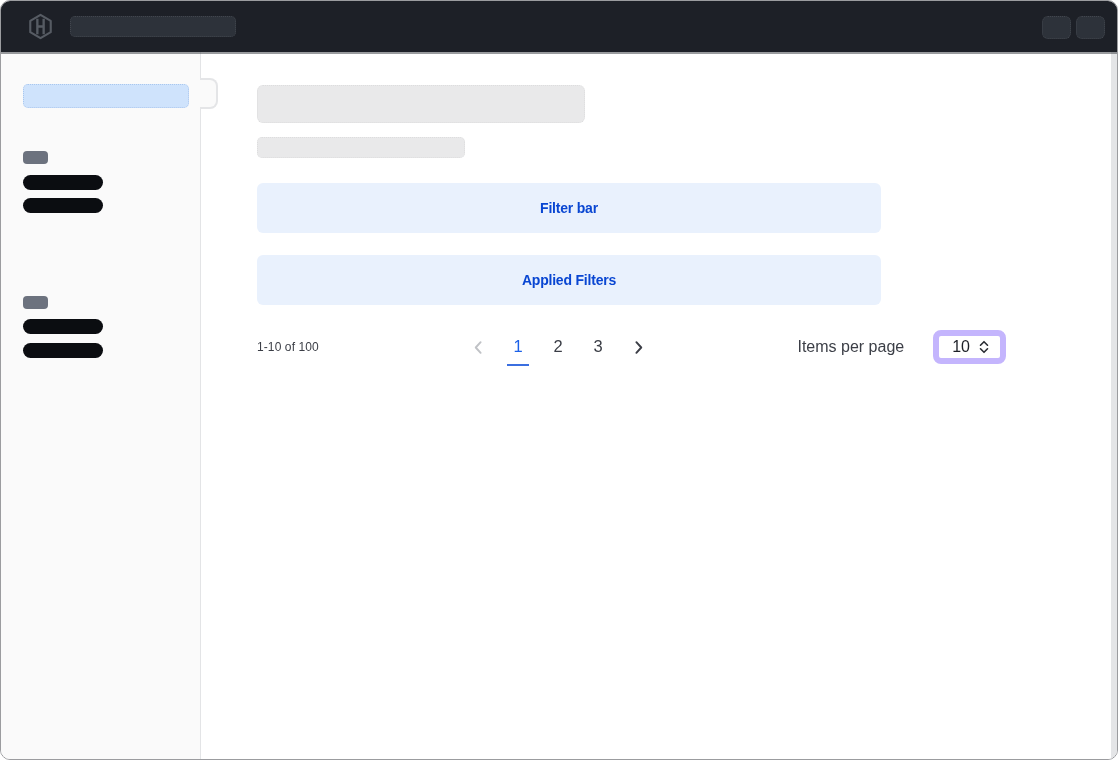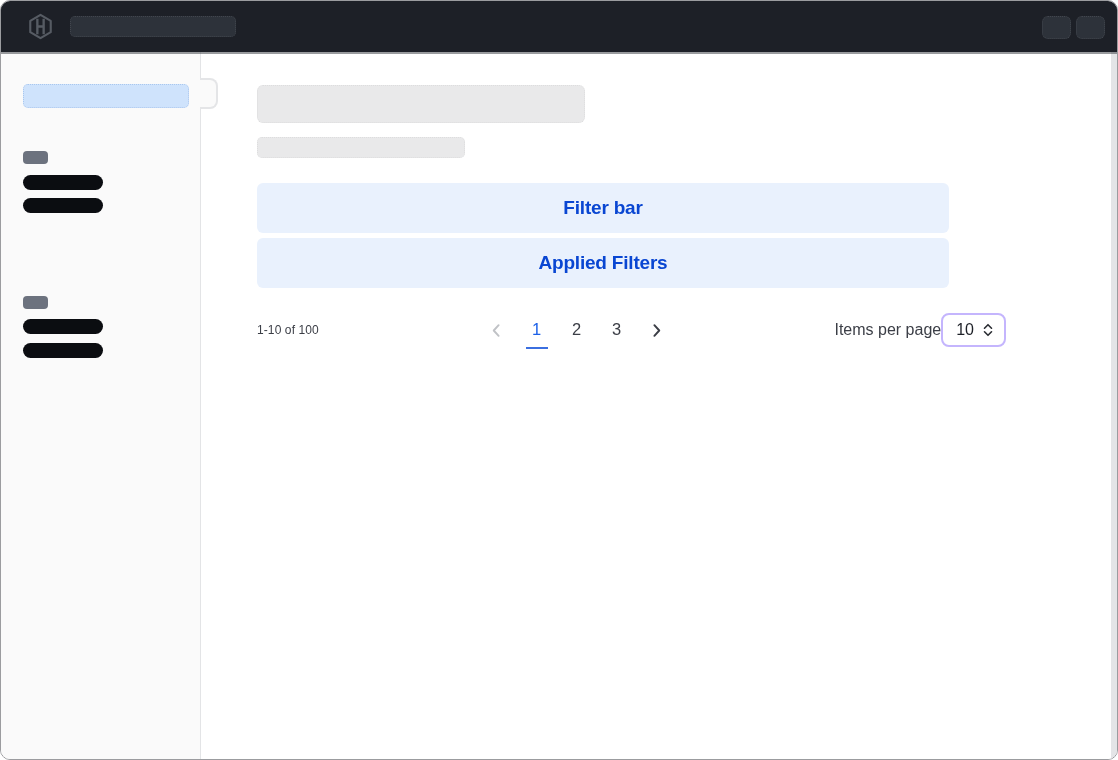--- a/index.html
+++ b/index.html
@@ -44,50 +44,50 @@
     background:#fafafa;border:2px solid #e4e5e7;border-left:none;
     border-radius:0 8px 8px 0;cursor:pointer;
   }
   
   .scroll-strip{position:absolute;top:51px;right:0;bottom:0;width:6px;background:#e4e5e7;z-index:2;}
   
   .main{position:absolute;top:51px;left:200px;right:6px;bottom:0;background:#fff;padding-left:56px;}
   .skel-title{margin-top:33px;width:328px;height:38px;border-radius:6px;background:#e9e9ea;border:1px dotted rgba(0,0,0,.05);}
   .skel-subtitle{margin-top:14px;width:208px;height:21px;border-radius:5px;background:#e9e9ea;border:1px dotted rgba(0,0,0,.05);}
   .blue-section{
-    width:692px;border-radius:6px;background:#e9f1fd;
+    width:624px;border-radius:6px;background:#e9f1fd;
     display:flex;align-items:center;justify-content:center;
-    color:#0946d2;font-weight:700;font-size:19px;letter-spacing:-.2px;
+    color:#0946d2;font-weight:700;font-size:14px;letter-spacing:-.2px;
   }
   .sec-filter{margin-top:25px;height:50px;}
-  .sec-applied{margin-top:5px;height:50px;}
+  .sec-applied{margin-top:22px;height:50px;}
   .sec-data{margin-top:12px;height:379px;}
   
   .pager-row{
     margin-top:20px;width:749px;height:44px;
     display:flex;align-items:center;justify-content:space-between;
   }
   .range-label{font-size:12px;color:#3b3e46;letter-spacing:.1px;}
   .pager{display:flex;align-items:center;gap:14px;}
   .pager-btn{
     width:26px;height:40px;display:flex;align-items:center;justify-content:center;
     background:none;border:none;padding:0;cursor:pointer;font-family:inherit;
   }
   .page-num{
     font-size:16.5px;color:#3b3e46;border-bottom:2px solid transparent;
     padding:9px 2px 8px 2px;min-width:22px;text-align:center;
   }
   .page-num.active{color:#1c61e8;border-bottom-color:#3b6fe0;}
   .chev{display:block;}
   
-  .per-page{display:flex;align-items:center;gap:0;}
+  .per-page{display:flex;align-items:center;gap:29px;}
   .per-page-label{font-size:16px;color:#3b3e46;}
   .per-page-select{
     display:flex;align-items:center;gap:7px;height:34px;padding:0 9px 0 13px;
-    border:2px solid #c4b5fd;border-radius:8px;background:#fff;cursor:pointer;
+    border:6px solid #c4b5fd;border-radius:8px;background:#fff;cursor:pointer;
     font-size:16px;color:#1d2027;font-family:inherit;
   }
 </style>
 </head>
 <body>
 
 <div id="window">
 
   <div class="app-header">
     <div class="logo-wrap">

